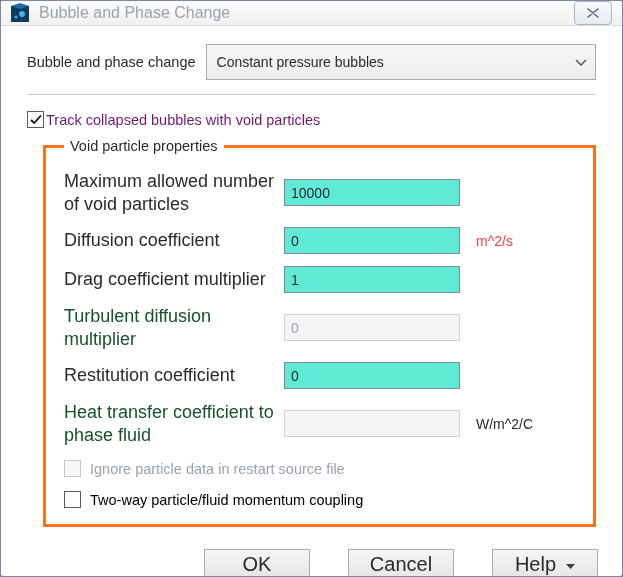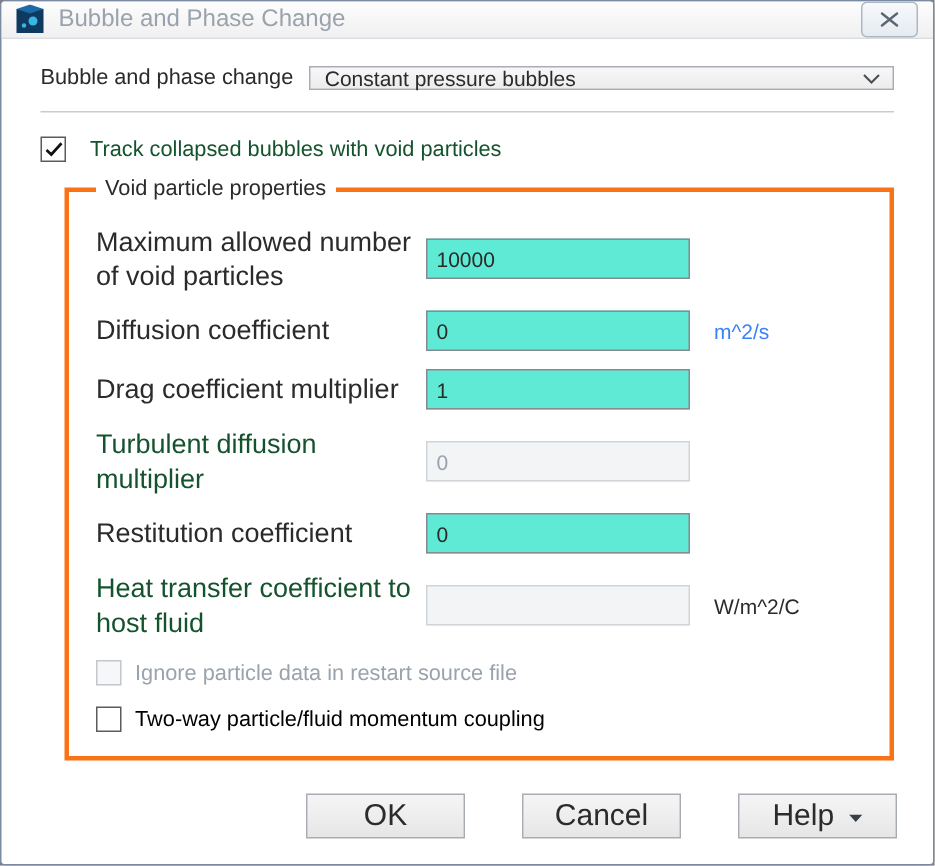--- a/index.html
+++ b/index.html
@@ -58,21 +58,21 @@
     flex-direction: column;
   }
   .top-row {
     display: flex;
     align-items: center;
     gap: 10px;
   }
   .top-row label { font-size: 14.5px; color: #2b2b2b; white-space: nowrap; }
   .combo {
     flex: 1;
-    height: 16px;
+    height: 36px;
     border: 1px solid #a8adb3;
     background: linear-gradient(#f7f7f7,#ececec);
     display: flex; align-items: center;
     padding: 0 28px 0 10px;
     position: relative;
     font-size: 14px;
     color: #2b2b2b;
     cursor: pointer;
   }
   .combo .caret {
@@ -80,23 +80,23 @@
   }
   .combo .caret svg { width: 12px; height: 8px; }
   .rule {
     border: none;
     border-top: 1px solid #c7ccd2;
     margin: 14px 0 16px 0;
   }
   .check-row {
     display: flex;
     align-items: center;
-    gap: 16px;
+    gap: 2px;
     font-size: 14.5px;
-    color: #14532d;
+    color: #701a75;
   }
   .checkbox {
     width: 17px; height: 17px;
     border: 1px solid #5b5b5b;
     background: #fff;
     display: inline-flex; align-items: center; justify-content: center;
     cursor: pointer;
   }
   .checkbox.disabled { border-color:#c3c7cc; background:#f6f7f8; cursor:default; }
   .checkbox svg { width: 12px; height: 12px; }
@@ -134,21 +134,21 @@
     font-family: inherit;
   }
   .text-input[disabled] {
     border-color: #d0d4d9;
     background: #f3f4f6;
     color: #9aa3ad;
   }
   .unit {
     margin-left: 16px;
     font-size: 14px;
-    color: #3b82f6;
+    color: #ef4444;
   }
   .form-row.disabled .unit { color: #2b2b2b; }
   .sub-check {
     display: flex;
     align-items: center;
     gap: 9px;
     margin-top: 14px;
     font-size: 14.5px;
   }
   .sub-check.disabled span { color: #9aa3ad; }
@@ -247,21 +247,21 @@
         <div class="lbl">Turbulent diffusion multiplier</div>
         <input class="text-input" disabled="" value="0" style="">
       </div>
 
       <div class="form-row">
         <div class="lbl">Restitution coefficient</div>
         <input class="text-input" value="0" style="">
       </div>
 
       <div class="form-row disabled">
-        <div class="lbl">Heat transfer coefficient to host fluid</div>
+        <div class="lbl">Heat transfer coefficient to phase fluid</div>
         <input class="text-input" disabled="" value="" style="">
         <span class="unit">W/m^2/C</span>
       </div>
 
       <div class="sub-check disabled">
         <span class="checkbox disabled"></span>
         <span>Ignore particle data in restart source file</span>
       </div>
 
       <div class="sub-check">

